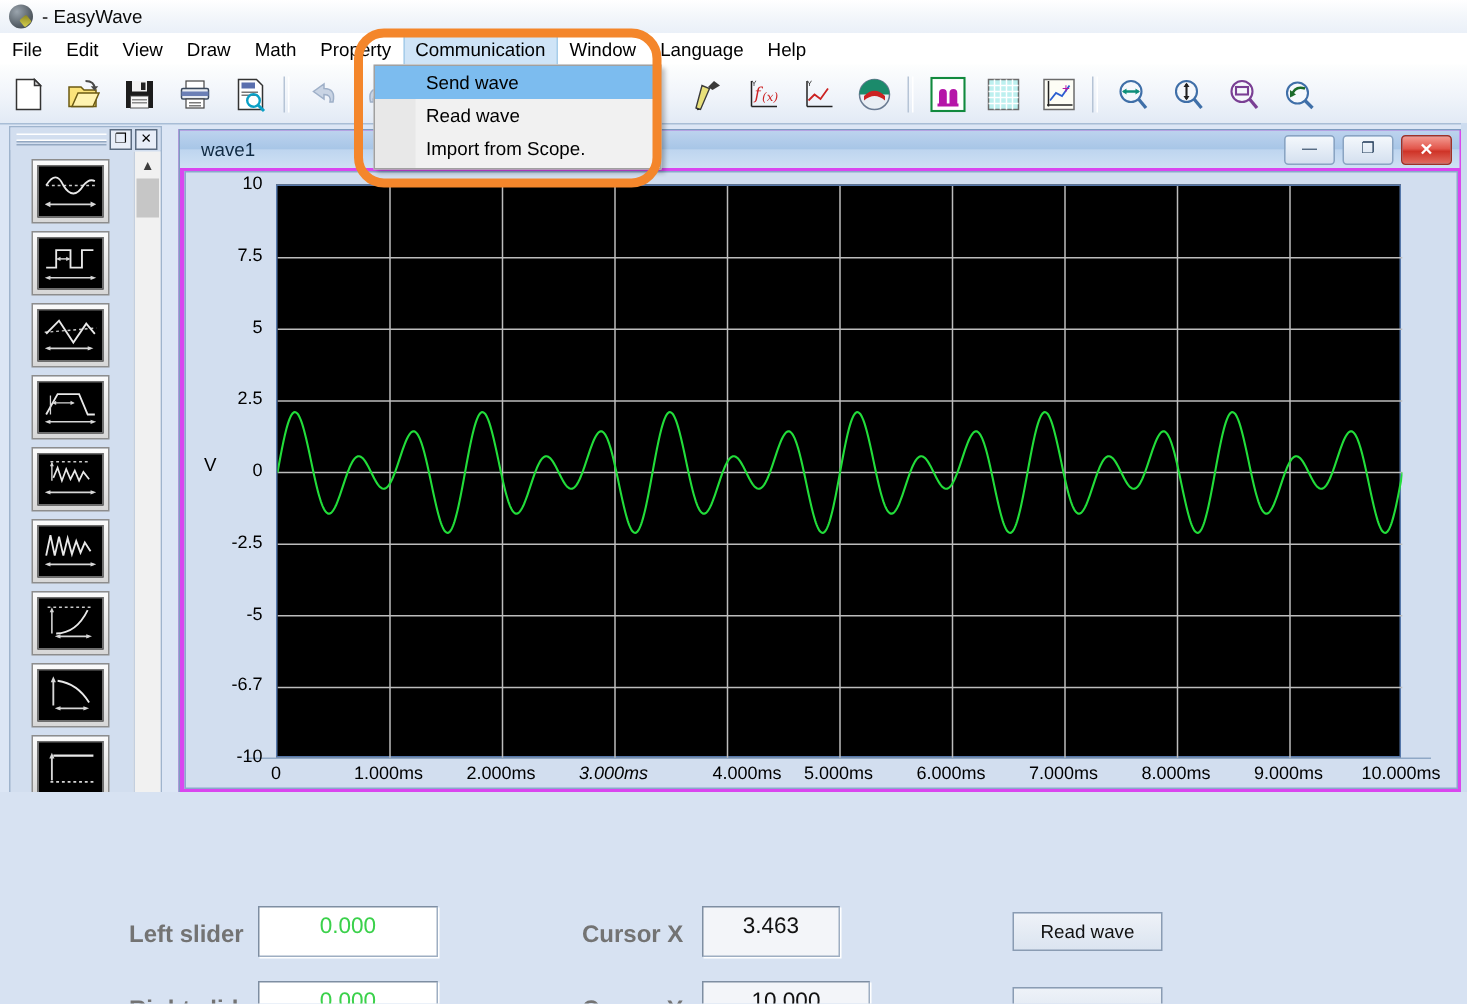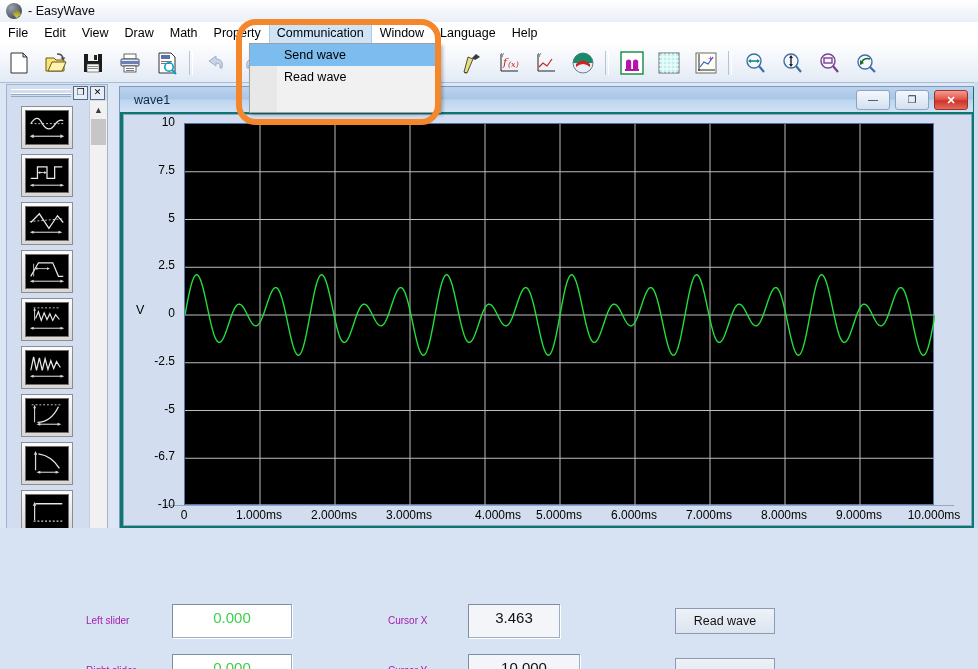--- a/index.html
+++ b/index.html
@@ -107,21 +107,21 @@
     position:absolute;right:0;top:16px;width:17px;height:499px;background:#f1f1f1;
     border-left:1px solid #c3cfdf;
   }
   .lp-scroll .arrow{width:17px;height:17px;display:flex;align-items:center;justify-content:center;
     font-size:9px;color:#3c3c3c;}
   .lp-scroll .thumb{position:absolute;left:1px;top:18px;width:15px;height:26px;background:#c6c6c6;}
 
   
   .mdi{
     position:absolute;left:119px;top:86px;width:855px;height:441px;
-    background:#0f766e;border:1px solid #7e9cc0;
+    background:#d946ef;border:1px solid #7e9cc0;
   }
   .mdi-title{
     position:absolute;left:0;top:0;width:853px;height:25px;
     background:linear-gradient(to bottom,#bdd3ee 0%,#a8c6e7 48%,#bed5ef 52%,#cfe1f4 100%);
     display:flex;align-items:center;
   }
   .mdi-title .label{margin-left:14px;font-size:12.5px;color:#102a43;}
   .mdi-btns{position:absolute;right:5px;top:3px;display:flex;gap:5px;}
   .mdi-btn{
     width:32px;height:18px;border:1px solid #8aa4c2;border-radius:3px;
@@ -142,21 +142,21 @@
     border:1px solid #5577aa;box-sizing:border-box;}
   .ytick{position:absolute;right:754px;width:60px;text-align:right;font-size:12px;color:#000;}
   .ylabel{position:absolute;left:-48px;top:180px;font-size:12.5px;color:#000;}
   .xtick{position:absolute;top:385px;font-size:12px;color:#000;text-align:center;transform:translateX(-50%);}
   .xaxisline{position:absolute;left:-20px;top:382px;width:790px;height:0;border-top:1px solid #8fa8c6;}
   .memlabel{position:absolute;left:-48px;top:403px;font-size:12px;color:#000;}
 
   
   .bottombar{position:absolute;left:0;top:528px;width:978px;height:141px;background:#d7e2f2;}
   .row{position:absolute;left:0;width:978px;height:40px;}
-  .lbl{position:absolute;font-size:10px;color:#a21caf;}
+  .lbl{position:absolute;font-size:16px;color:#737373;font-weight:bold;}
   .tbox{
     position:absolute;background:#ffffff;border:1px solid #9eaec2;
     border-top-color:#7e8ea2;border-left-color:#7e8ea2;
     box-shadow:1px 1px 0 #ffffff;
     font-size:15px;padding:4px 8px;box-sizing:border-box;text-align:center;
   }
   .tbox.green{color:#3bd14b;}
   .tbox.dark{color:#121212;background:#f3f5f9;}
   .btn{
     position:absolute;
@@ -354,20 +354,21 @@
           <path d="M7,13 q2,-7 9,-5" fill="none" stroke="#1b6b2a" stroke-width="1.6"></path>
           <polygon points="6,14 6,9 10,12" fill="#1b6b2a"></polygon>
         </svg>
     </div>
   </div>
 
   <div class="dropdown">
     <div class="dd-gutter"></div>
     <div class="dd-item sel">Send wave</div>
     <div class="dd-item">Read wave</div>
+    <div class="dd-item">Import from Scope.</div>
   </div>
 
   <div class="annot"></div>
 
   <div class="leftpanel">
     <div class="lp-head">
       <div class="lp-grip"></div>
       <div class="lp-btn">❐</div>
       <div class="lp-btn">✕</div>
     </div>
@@ -547,21 +548,21 @@
             <div class="ytick" style="top: 183px; padding-right: 5px;">0</div>
             <div class="ytick" style="top: 230.75px; padding-right: 5px;">-2.5</div>
             <div class="ytick" style="top: 278.5px; padding-right: 5px;">-5</div>
             <div class="ytick" style="top: 326.25px; padding-right: 5px;">-6.7</div>
             <div class="ytick" style="top: 374px; padding-right: 5px;">-10</div>
           </div>
         <div id="xticks">
             <div class="xtick" style="left: 0px;">0</div>
             <div class="xtick" style="left: 75px;">1.000ms</div>
             <div class="xtick" style="left: 150px;">2.000ms</div>
-            <div class="xtick" style="left: 225px;">3.000ms</div>
+            <div class="xtick" style="left: 225px; font-style: italic;">3.000ms</div>
             <div class="xtick" style="left: 300px; margin-left: 14px;">4.000ms</div>
             <div class="xtick" style="left: 375px;">5.000ms</div>
             <div class="xtick" style="left: 450px;">6.000ms</div>
             <div class="xtick" style="left: 525px;">7.000ms</div>
             <div class="xtick" style="left: 600px;">8.000ms</div>
             <div class="xtick" style="left: 675px;">9.000ms</div>
             <div class="xtick" style="left: 750px;">10.000ms</div>
           </div>
       </div>
     </div>

